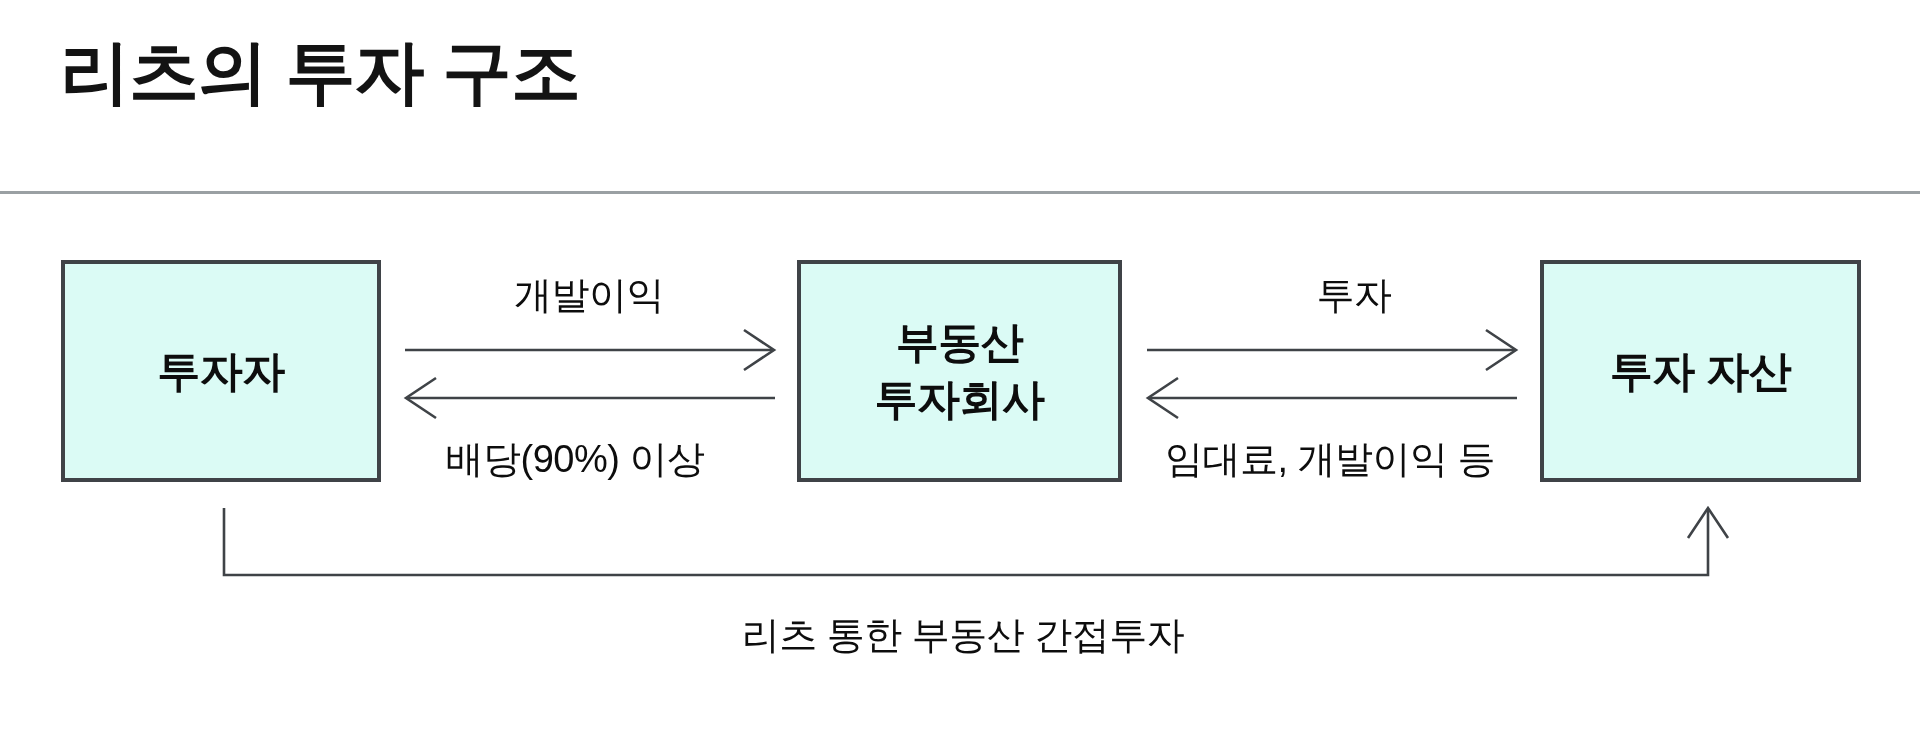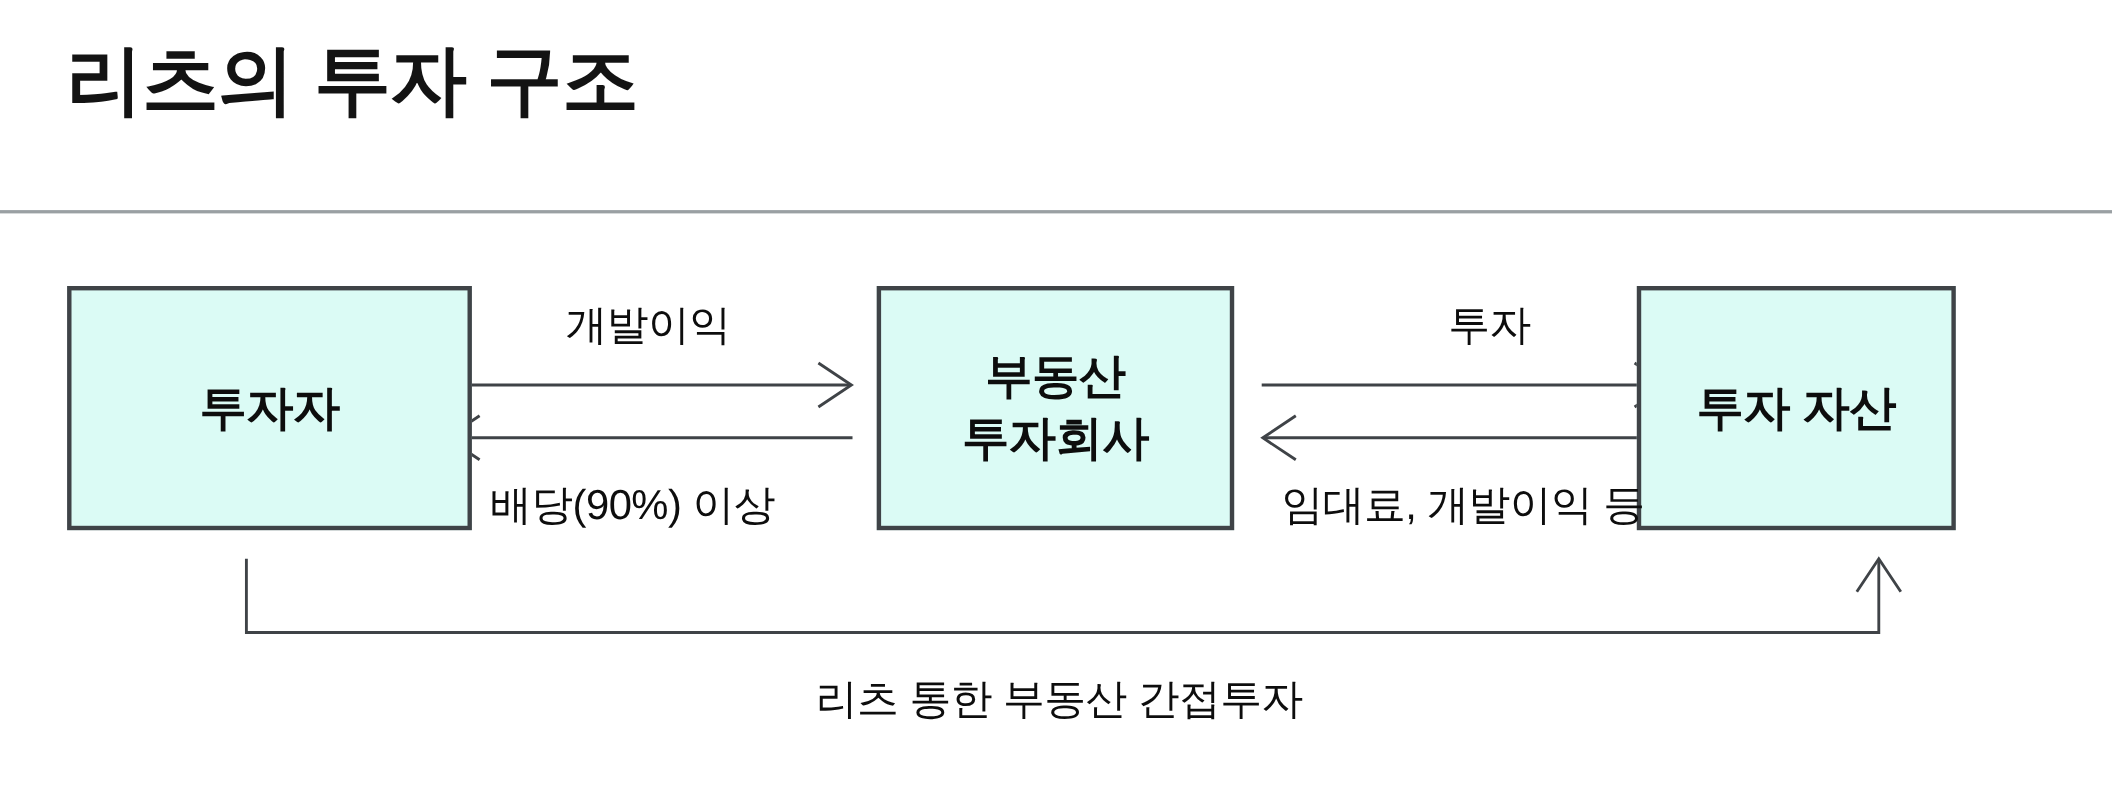--- a/index.html
+++ b/index.html
@@ -53,23 +53,23 @@
     text-align: center;
   }
   .node .node-label {
     font-size: 43px;
     font-weight: 700;
     line-height: 1.32;
     color: #0d0d0d;
     white-space: pre-line;
     letter-spacing: -0.5px;
   }
-  .node-investor { left: 61px;   width: 368px; }
+  .node-investor { left: 61px;   width: 320px; }
   .node-reit     { left: 797px;  width: 325px; }
-  .node-assets   { left: 1488px; width: 290px; }
+  .node-assets   { left: 1540px; width: 321px; }
 
   .edges-svg { position: absolute; inset: 0; width: 1920px; height: 730px; }
   .edges-svg .stroke {
     stroke: var(--line);
     stroke-width: 2.6;
     fill: none;
     stroke-linecap: butt;
     stroke-linejoin: miter;
   }
 

